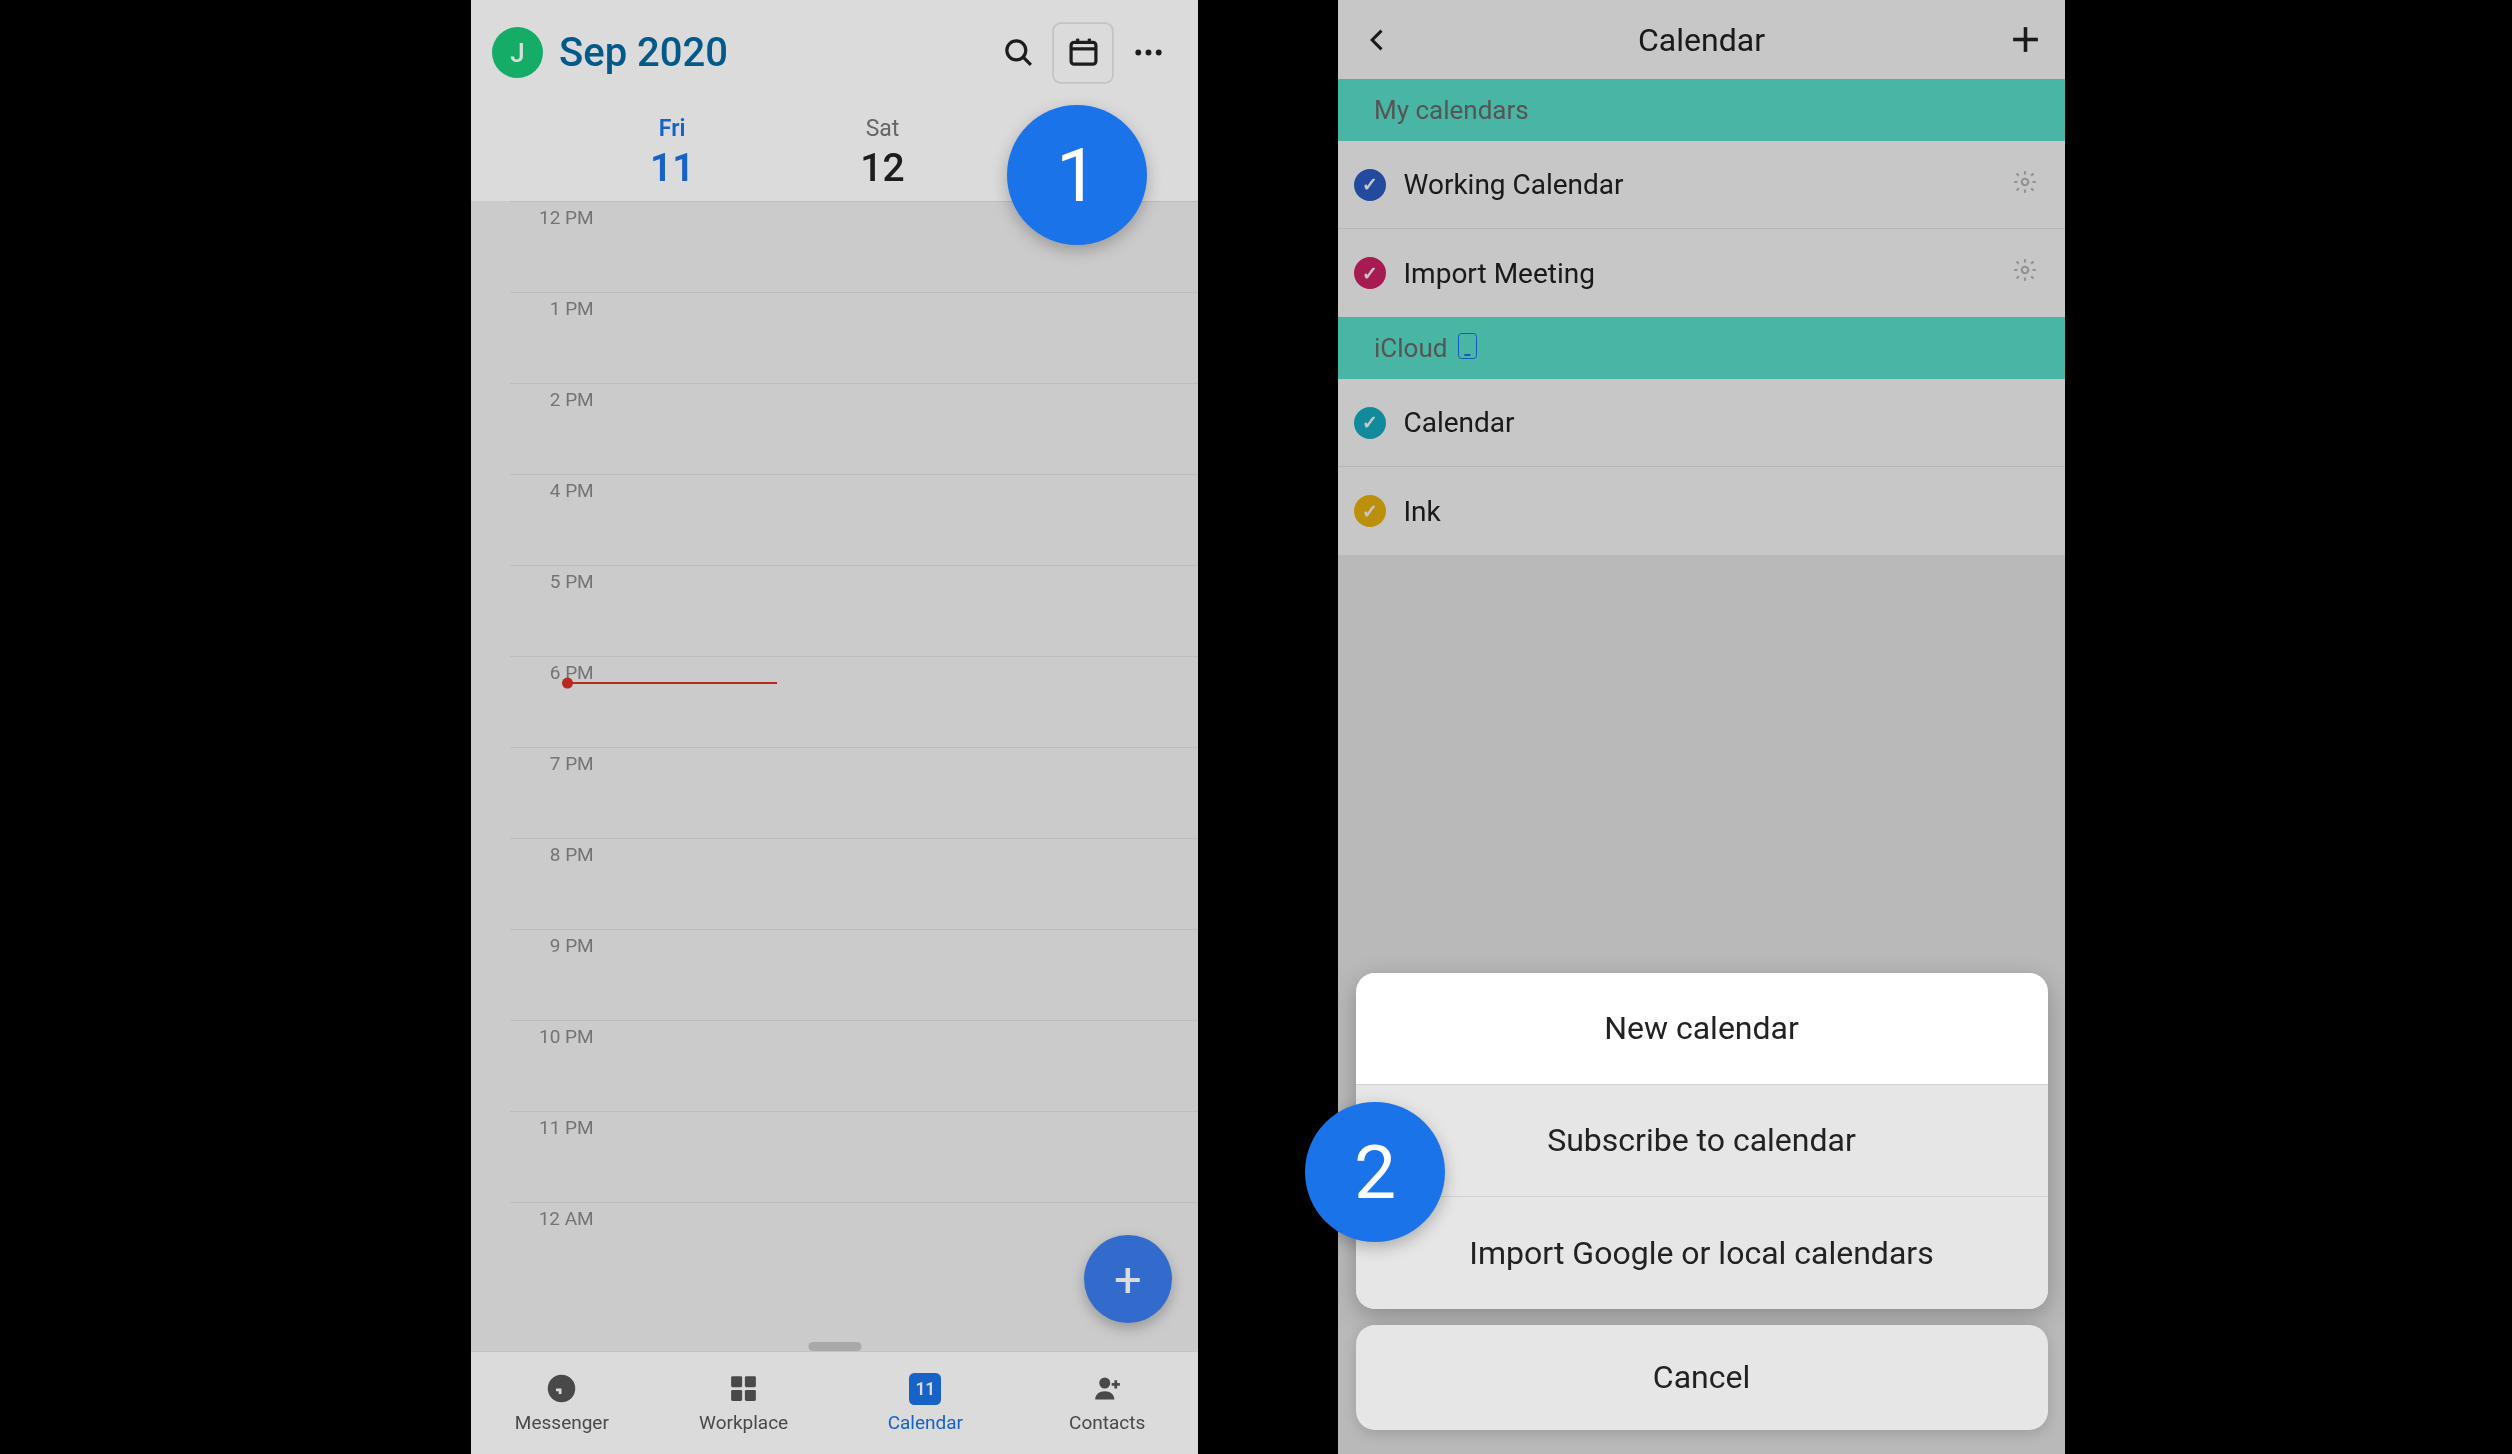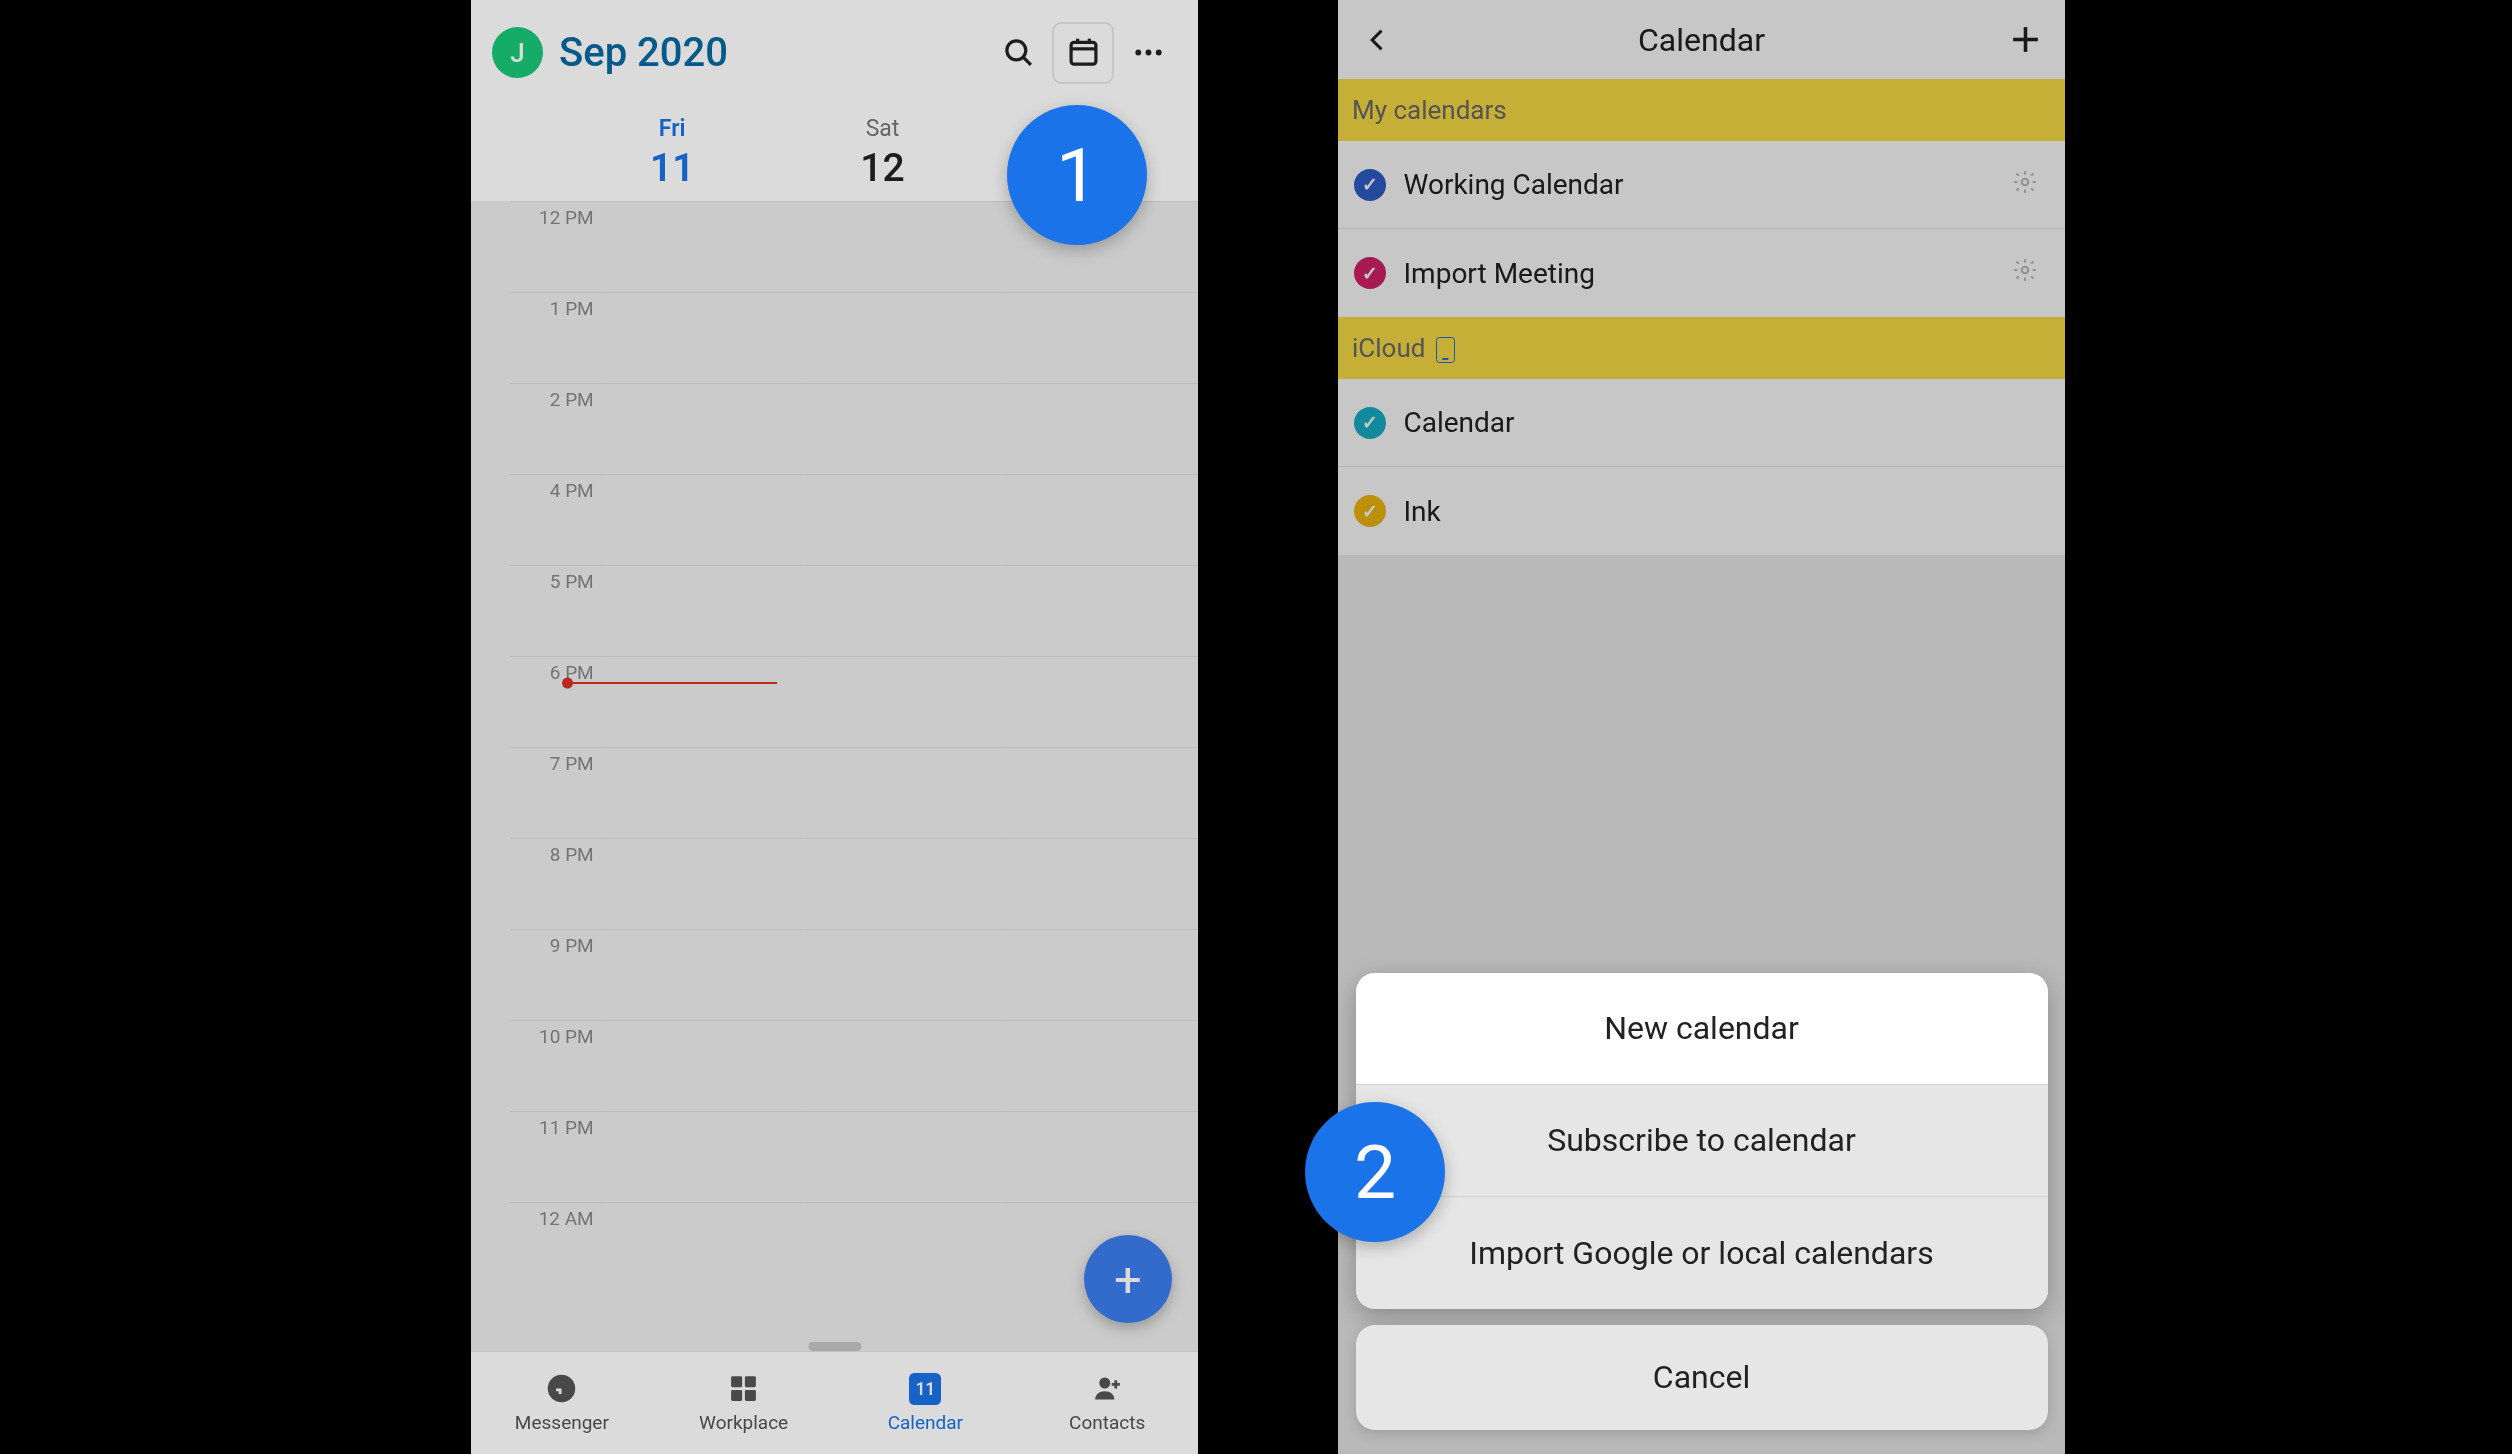--- a/index.html
+++ b/index.html
@@ -178,25 +178,25 @@
     height: 79px;
     display:flex;align-items:center;
     padding: 0 17.5px;
     background:#fff;
   }
   .rp-back { width:44px; display:flex;align-items:center;justify-content:center; }
   .rp-title { flex:1; text-align:center; font-size:32px; color:#222; }
   .rp-add { width:44px; display:flex;align-items:center;justify-content:center; }
 
   .section-label {
-    padding: 16px 14px;
+    padding: 16px 36px;
     font-size: 26px;
     color:#6d6d6d;
-    background:#fde047;
-    display:flex;align-items:flex-end;gap:10.5px;
+    background:#5eead4;
+    display:flex;align-items:flex-start;gap:10.5px;
   }
   .sec-phone-ic { width:19px;height:26px;border:1.8px solid #1a73e8;border-radius:3.5px;display:inline-block;position:relative; }
   .sec-phone-ic::after{content:"";position:absolute;left:50%;bottom:1.8px;width:5.3px;height:1.8px;background:#1a73e8;transform:translateX(-50%);}
 
   .cal-list { background:#fff; }
   .cal-item {
     display:flex;align-items:center;
     height: 88px;
     padding: 0 21px 0 16px;
     border-bottom:0.9px solid #eaeaea;

